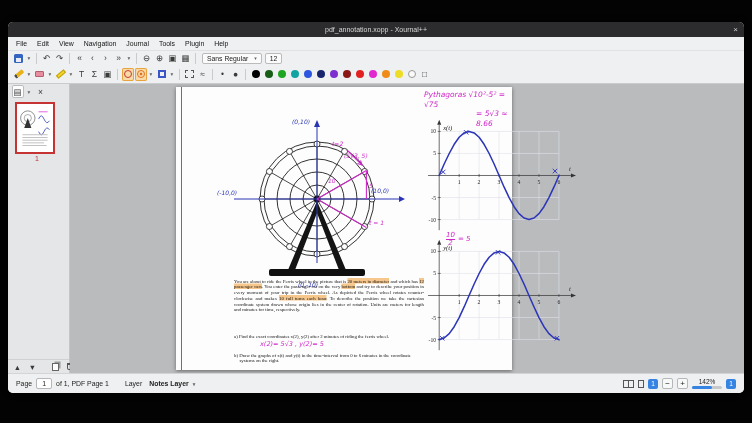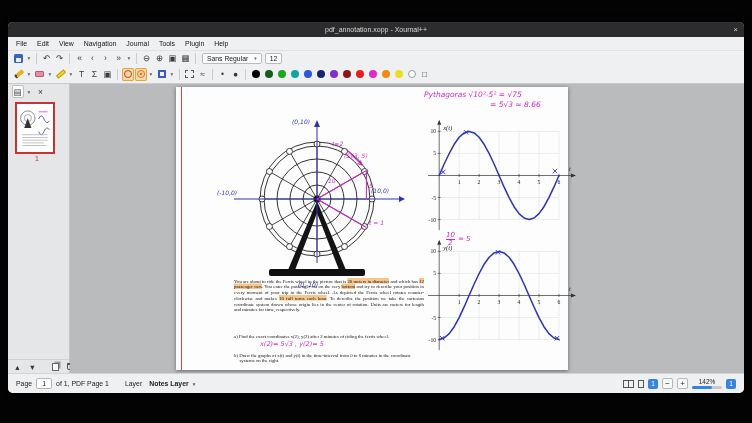--- a/index.html
+++ b/index.html
@@ -57,37 +57,37 @@
   .bodyrow { flex:1; display:flex; overflow:hidden; min-height:0; }
   .sidebar { width:62px; background:#e4e6e7; border-right:1px solid #c3c5c7; display:flex; flex-direction:column; flex:none; }
   .side-tabs { height:15px; display:flex; align-items:center; gap:1px; padding:1px 3px; }
   .thumb-wrap { padding:3px 0 0 7px; }
   .thumb { width:40px; height:52px; background:#fff; border:2px solid #c63333; }
   .thumb-num { width:44px; text-align:center; color:#c63333; font-size:7px; margin-top:1px; }
   .flexspace { flex:1; }
   .side-bottom { height:14px; display:flex; align-items:center; gap:2px; padding:0 3px; border-top:1px solid #cfd1d3; }
 
   .main { flex:1; position:relative; background:#b9bbbd; overflow:hidden; }
-  .page { position:absolute; left:106px; top:3px; width:392px; height:283px; background:#fdfdfd;
+  .page { position:absolute; left:106px; top:3px; width:336px; height:283px; background:#fdfdfd;
           box-shadow:0 1px 4px rgba(0,0,0,.45); }
   .redline { position:absolute; left:5px; top:0; height:100%; width:1px; background:#d84343; }
 
   .wheel { position:absolute; left:40px; top:26px; width:202px; height:184px; }
   .wheel text { font-family:"DejaVu Sans",sans-serif; font-style:italic; }
   .wheel .bh { fill:#2a34b4; font-size:6px; }
   .wheel .mh { fill:#cf28c8; font-size:6px; }
 
   .chart { position:absolute; width:154px; height:119px; }
   .chart1 { left:248px; top:30px; }
   .chart2 { left:248px; top:150px; }
   .chart text { font-family:"Liberation Serif",serif; fill:#222; }
 
   .pyth { position:absolute; left:248px; top:3px; color:#cf28c8; font-size:7.5px; font-style:italic;
           font-family:"DejaVu Sans",sans-serif; line-height:9.5px; }
-  .pyth .l2 { margin-left:66px; }
+  .pyth .l2 { margin-left:52px; }
   .frac-note { position:absolute; left:270px; top:145px; color:#cf28c8; font-style:italic; font-size:7px;
                display:flex; align-items:center; gap:3px; font-family:"DejaVu Sans",sans-serif; }
   .frac { display:inline-flex; flex-direction:column; align-items:center; line-height:6.5px; }
   .frac i { display:block; width:100%; height:1px; background:#cf28c8; }
 
   .para { position:absolute; left:58px; top:191px; width:380px; font-family:"Liberation Serif",serif;
           font-size:9.6px; line-height:11.4px; text-align:justify; color:#141414;
           transform:scale(.5); transform-origin:0 0; }
   .para .hl { background:rgba(242,153,44,.55); }
   .item { position:absolute; left:58px; width:380px; font-family:"Liberation Serif",serif; font-size:9.6px;

